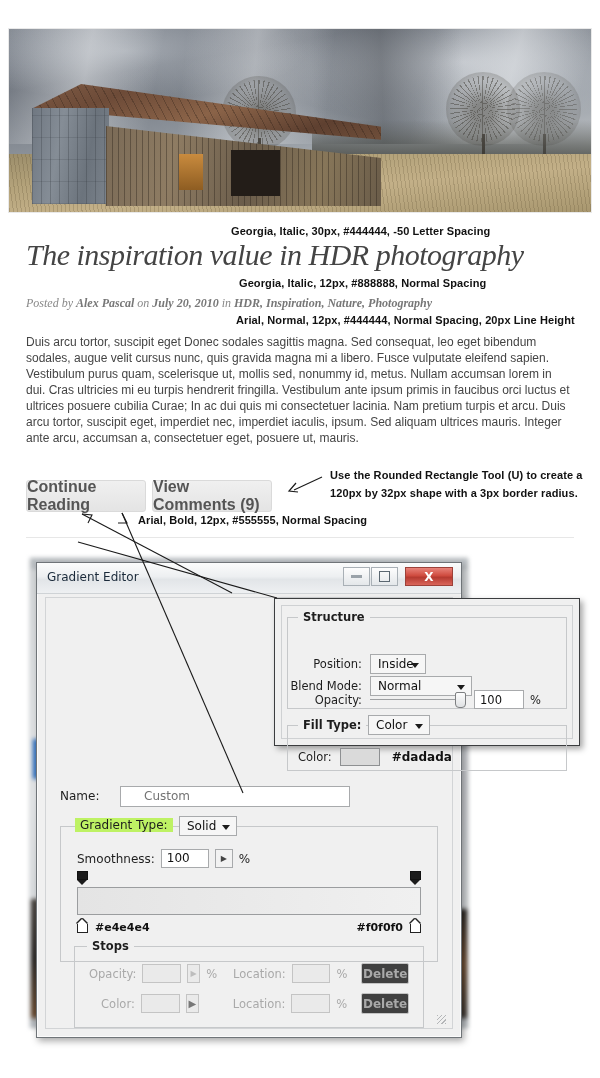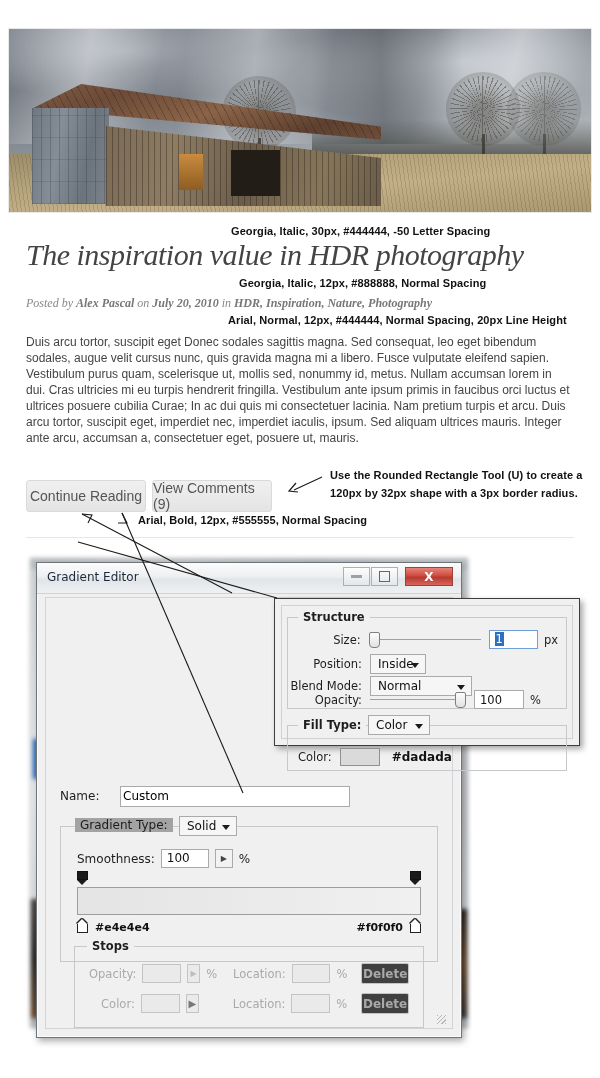--- a/index.html
+++ b/index.html
@@ -68,21 +68,21 @@
     letter-spacing:-0.5px;line-height:1.15;white-space:nowrap;}
   .post-meta{position:absolute;left:26px;top:296px;width:560px;
     font-family:"Liberation Serif",serif;font-style:italic;font-size:12px;color:#888888;}
   .post-meta b{font-weight:bold;color:#777;}
   .post-body{position:absolute;left:26px;top:334px;width:548px;
     font-size:12px;color:#444444;line-height:16px;text-align:left;}
 
   
   .btn{position:absolute;width:120px;height:32px;border:1px solid #dadada;border-radius:3px;
     background:linear-gradient(180deg,#f0f0f0 0%,#e4e4e4 100%);
-    font-size:14px;font-weight:normal;color:#555555;display:flex;align-items:center;justify-content:center;
+    font-size:16px;font-weight:bold;color:#555555;display:flex;align-items:center;justify-content:center;
     box-sizing:border-box;cursor:pointer;}
   #btn-continue{left:26px;top:480px;}
   #btn-comments{left:152px;top:480px;}
   .hr{position:absolute;left:26px;width:548px;height:1px;background:#e7e7e7;}
 
   
   .arrows{position:absolute;left:0;top:0;width:600px;height:1078px;pointer-events:none;}
 
   
   .ps-backdrop{position:absolute;left:30px;top:558px;width:438px;height:470px;
@@ -121,24 +121,24 @@
 
   #grp-presets{left:14px;top:18px;right:14px;height:148px;}
   .presets-box{position:absolute;left:12px;top:12px;right:12px;bottom:12px;
     background:#fff;border:1px solid #b9bbbd;box-sizing:border-box;overflow:hidden;}
   .preset-row{display:flex;}
   .swatch{width:38px;height:38px;border:1px solid #000;box-sizing:border-box;}
 
   .name-row{position:absolute;left:14px;top:188px;right:14px;height:22px;}
   .name-row .lbl{position:absolute;left:0;top:3px;font-size:12px;color:#1d1d1d;}
   .name-input{position:absolute;left:60px;top:0;right:88px;height:21px;background:#fff;
-    border:1px solid #a8aaac;box-sizing:border-box;font-size:12px;color:#000000;padding:2px 2px;}
+    border:1px solid #a8aaac;box-sizing:border-box;font-size:12px;color:#737373;padding:2px 23px;}
 
   #grp-gtype{left:14px;top:228px;right:14px;height:136px;}
-  .gt-label{position:absolute;left:14px;top:-9px;background:#a3a3a3;padding:0 5px;font-size:12px;color:#1d1d1d;}
+  .gt-label{position:absolute;left:14px;top:-9px;background:#bef264;padding:0 5px;font-size:12px;color:#1d1d1d;}
   .select{display:inline-flex;align-items:center;height:20px;background:#f6f6f6;border:1px solid #a8aaac;
     padding:0 20px 0 7px;font-size:12px;color:#111;position:relative;box-sizing:border-box;}
   .select:after{content:"";position:absolute;right:6px;top:8px;border-left:4px solid transparent;
     border-right:4px solid transparent;border-top:5px solid #1b1b1b;}
   #sel-gtype{position:absolute;left:118px;top:-11px;}
   .smooth-row{position:absolute;left:16px;top:22px;display:flex;align-items:center;gap:6px;font-size:12px;color:#1d1d1d;}
   .num{width:48px;height:19px;background:#fff;border:1px solid #a8aaac;box-sizing:border-box;
     font-size:12px;color:#111;text-align:left;padding:1px 5px;}
   .spin{width:18px;height:19px;border:1px solid #a8aaac;background:#f2f2f2;box-sizing:border-box;
     display:flex;align-items:center;justify-content:center;font-size:8px;color:#444;}
@@ -218,21 +218,21 @@
 <div class="anno" style="left:231px;top:225px;">Georgia, Italic, 30px, #444444, -50 Letter Spacing</div>
 
 <div class="post-title">The inspiration value in HDR photography</div>
 
 <div class="anno" style="left:239px;top:277px;">Georgia, Italic, 12px, #888888, Normal Spacing</div>
 
 <div class="post-meta">
   <span>Posted by </span><b>Alex Pascal</b><span> on </span><b>July 20, 2010</b><span> in </span><b>HDR, Inspiration, Nature, Photography</b>
 </div>
 
-<div class="anno" style="left:228px;top:314px;text-align:right;">Arial, Normal, 12px, #444444, Normal Spacing, 20px Line Height</div>
+<div class="anno" style="left:236px;top:314px;text-align:right;">Arial, Normal, 12px, #444444, Normal Spacing, 20px Line Height</div>
 
 <div class="post-body">Duis arcu tortor, suscipit eget Donec sodales sagittis magna. Sed consequat, leo eget bibendum sodales, augue velit cursus nunc, quis gravida magna mi a libero. Fusce vulputate eleifend sapien. Vestibulum purus quam, scelerisque ut, mollis sed, nonummy id, metus. Nullam accumsan lorem in dui. Cras ultricies mi eu turpis hendrerit fringilla. Vestibulum ante ipsum primis in faucibus orci luctus et ultrices posuere cubilia Curae; In ac dui quis mi consectetuer lacinia. Nam pretium turpis et arcu. Duis arcu tortor, suscipit eget, imperdiet nec, imperdiet iaculis, ipsum. Sed aliquam ultrices mauris. Integer ante arcu, accumsan a, consectetuer eget, posuere ut, mauris.</div>
 
 <div class="btn" id="btn-continue">Continue Reading</div>
 <div class="btn" id="btn-comments">View Comments (9)</div>
 
 <div class="anno" style="left:330px;top:469px;">Use the Rounded Rectangle Tool (U) to create a</div>
 <div class="anno" style="left:330px;top:487px;">120px by 32px shape with a 3px border radius.</div>
 <div class="anno" style="left:138px;top:514px;">Arial, Bold, 12px, #555555, Normal Spacing</div>
 
@@ -329,29 +329,20 @@
     <div class="resize-grip"></div>
   </div>
 </div>
 
 <div class="stroke">
   <div class="stroke-inner"></div>
 
   <div class="group" id="grp-structure">
     <span class="glabel" style="left:10px;">Structure</span>
 
-    <div class="srow" style="left:0;top:12px;right:8px;">
-      <span class="cap">Size:</span>
-      <span class="slider" style="width:112px;">
-        <span class="track" style="width:112px;"></span>
-        <span class="thumb" style="left:0;"></span>
-      </span>
-      <span class="tf sel" style="width:50px;margin-left:8px;"><span>1</span></span>
-      <span style="margin-left:6px;">px</span>
-    </div>
 
     <div class="srow" style="left:0;top:36px;">
       <span class="cap">Position:</span>
       <span class="select" style="width:56px;">Inside</span>
     </div>
 
     <div class="srow" style="left:0;top:58px;">
       <span class="cap">Blend Mode:</span>
       <span class="select" style="width:102px;">Normal</span>
     </div>

